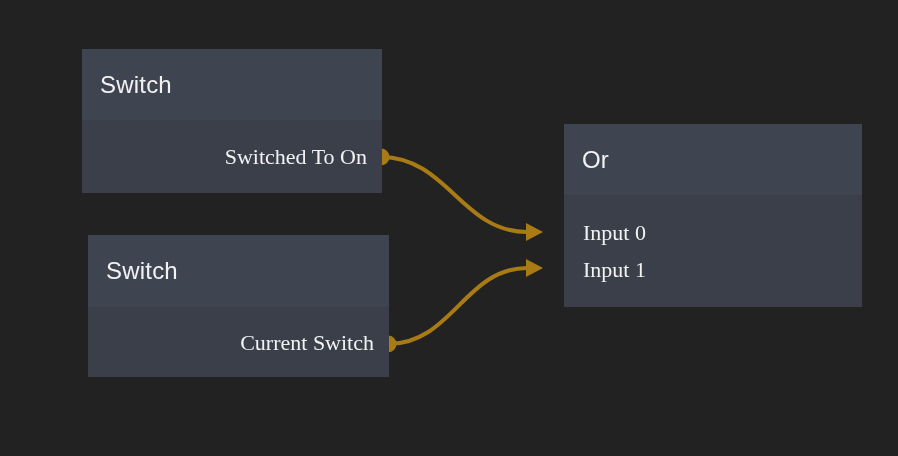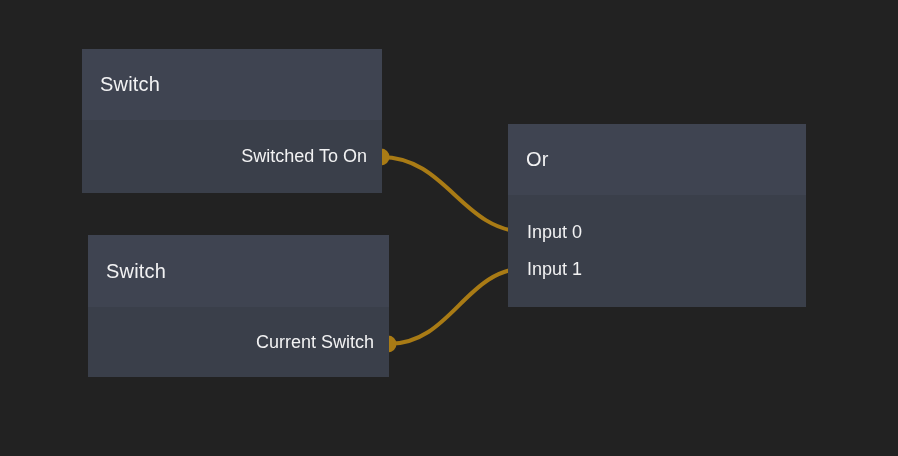--- a/index.html
+++ b/index.html
@@ -39,36 +39,37 @@
     color: var(--text-color);
   }
   .node-header {
     background: var(--header-bg);
     height: 71px;
     display: flex;
     align-items: center;
     padding-left: 18px;
   }
   .node-title {
-    font-size: 20px;
+    font-size: 24px;
     letter-spacing: 0.2px;
   }
   .node-body {
     position: relative;
   }
   .node-body.single-out {
     display: flex;
     align-items: center;
     justify-content: flex-end;
     padding-right: 15px;
   }
   .port-label {
-    font-size: 18px;
+    font-size: 22px;
     line-height: 37px;
     white-space: nowrap;
+    font-family: Liberation Serif, serif;
   }
   .in-rows {
     padding: 19px 0 10px 19px;
   }
   .in-row {
     height: 37px;
     display: flex;
     align-items: center;
   }
 </style>
@@ -100,21 +101,21 @@
 
   <div class="node" style="left:88px; top:235px; width:301px; height:142px;">
     <div class="node-header" style="height:72px;">
       <span class="node-title">Switch</span>
     </div>
     <div class="node-body single-out" style="height:70px;">
       <span class="port-label">Current Switch</span>
     </div>
   </div>
 
-  <div class="node" style="left:508px; top:124px; width:298px; height:183px;">
+  <div class="node" style="left:564px; top:124px; width:298px; height:183px;">
     <div class="node-header">
       <span class="node-title">Or</span>
     </div>
     <div class="node-body in-rows" style="height:112px;">
       <div class="in-row">
         <span class="port-label">Input 0</span>
       </div>
       <div class="in-row">
         <span class="port-label">Input 1</span>
       </div>

